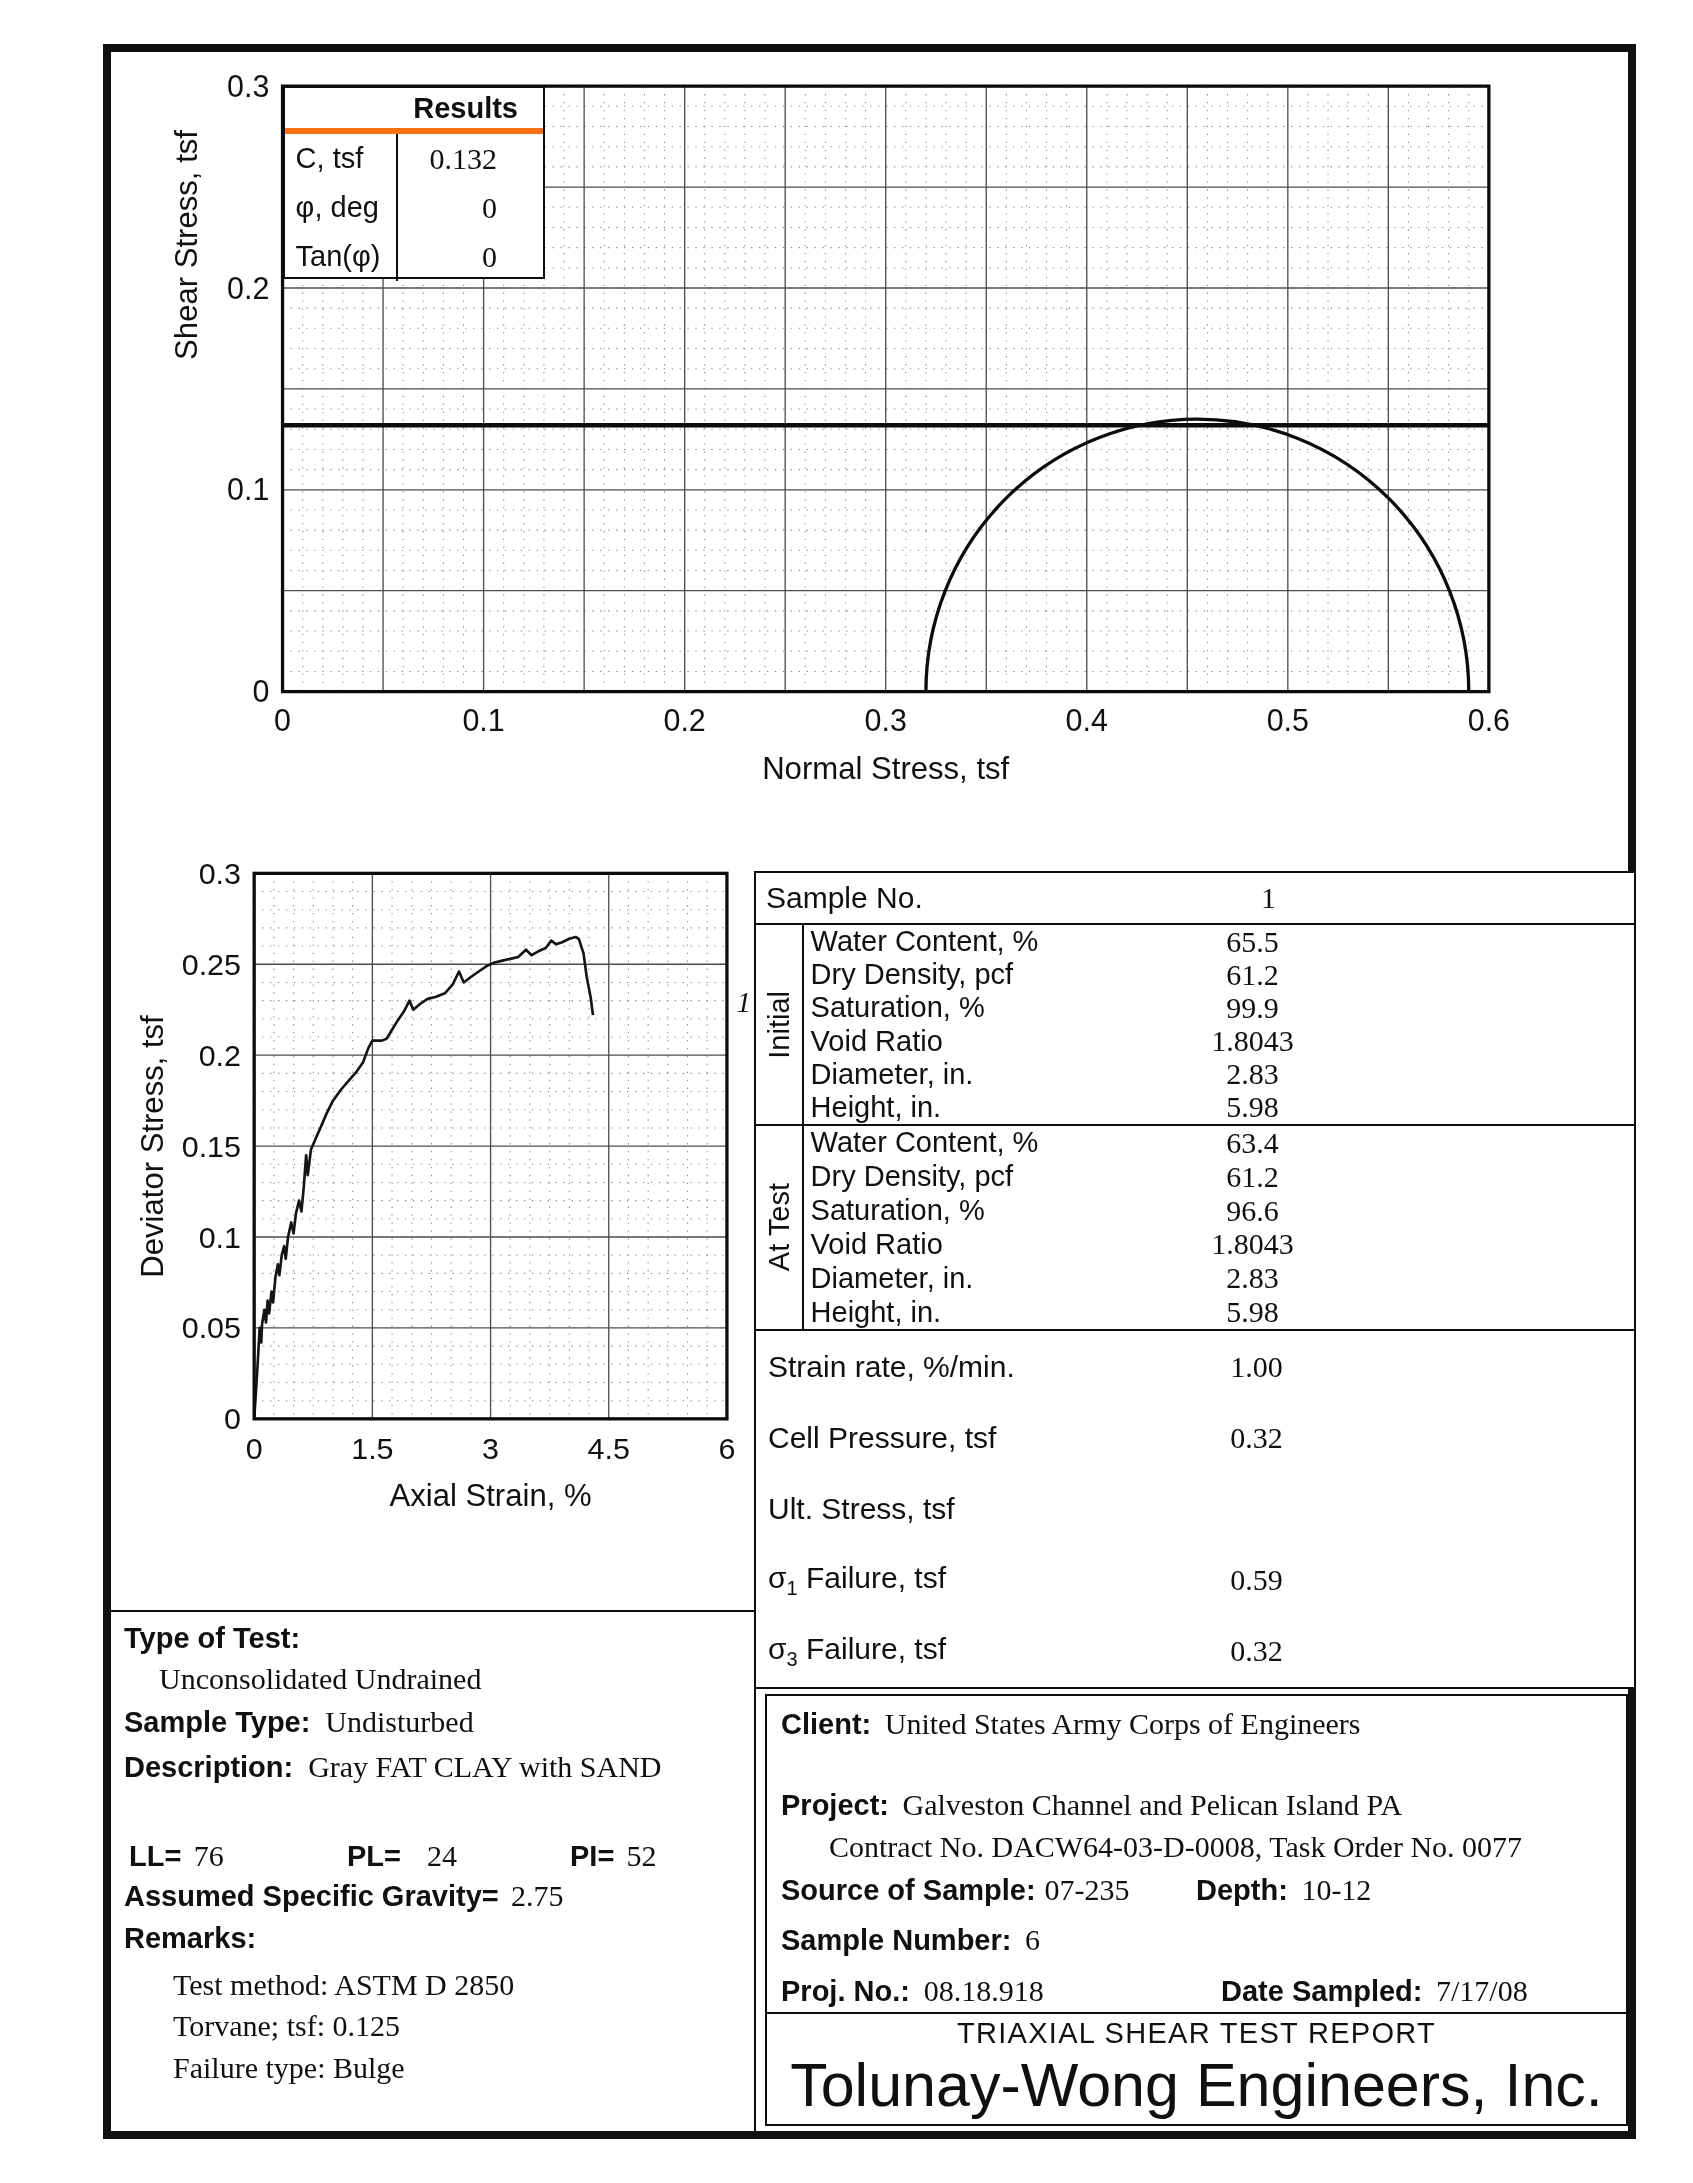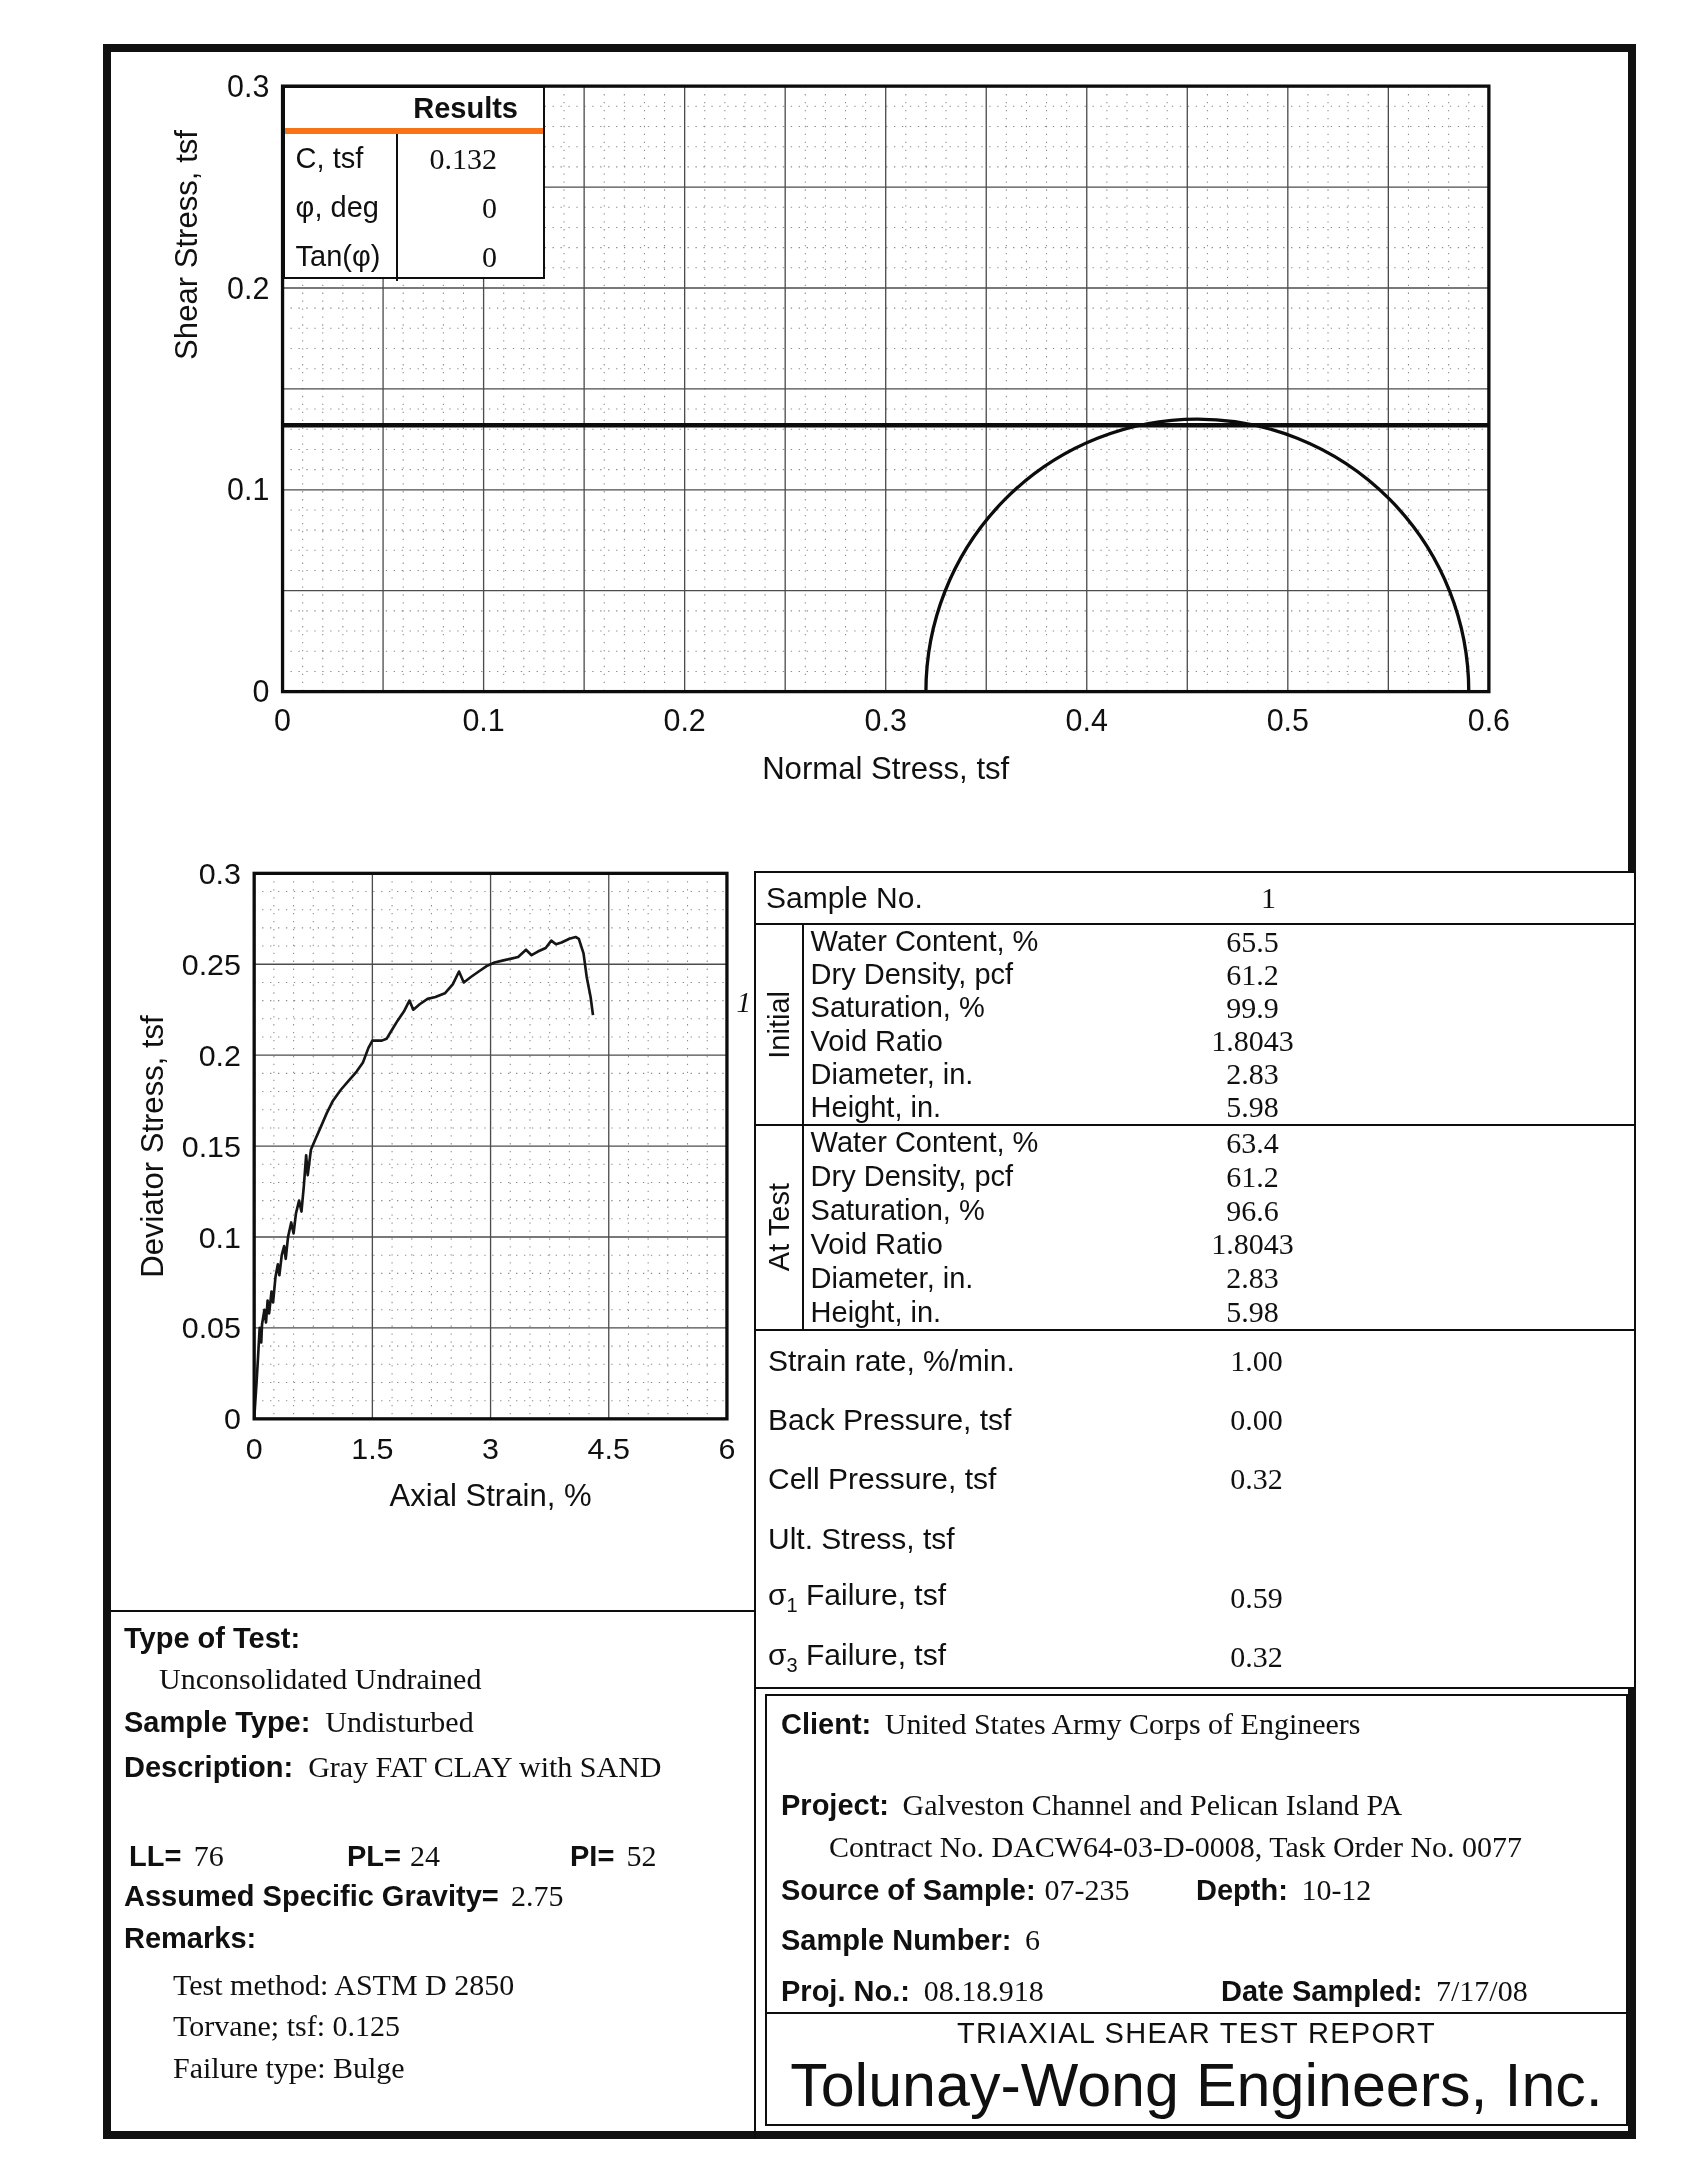--- a/index.html
+++ b/index.html
@@ -338,24 +338,20 @@
             <span class="val val-g">5.98</span>
           </div>
         </div>
       </div>
       <div class="singles">
         <div class="srow">
           <span>Strain rate, %/min.</span>
           <span class="val val-s">1.00</span>
         </div>
         <div class="srow">
-          <span>Back Pressure, tsf</span>
-          <span class="val val-s">0.00</span>
-        </div>
-        <div class="srow">
           <span>Cell Pressure, tsf</span>
           <span class="val val-s">0.32</span>
         </div>
         <div class="srow">
           <span>Ult. Stress, tsf</span>
           <span class="val val-s"></span>
         </div>
         <div class="srow">
           <span><span>σ</span><sub>1</sub><span>&nbsp;Failure, tsf</span></span>
           <span class="val val-s">0.59</span>
@@ -383,21 +379,21 @@
     <span class="lbl">Description:</span>
     <span class="v" style="margin-left:12px;">Gray FAT CLAY with SAND</span>
   </div>
 
   <div class="abs infoline" style="left:129px;top:1839px;">
     <span class="lbl">LL=</span>
     <span class="v" style="margin-left:9.3px;">76</span>
   </div>
   <div class="abs infoline" style="left:347px;top:1839px;">
     <span class="lbl">PL=</span>
-    <span class="v" style="margin-left:6px;">24</span>
+    <span class="v" style="margin-left:23px;">24</span>
   </div>
   <div class="abs infoline" style="left:570px;top:1839px;">
     <span class="lbl">PI=</span>
     <span class="v" style="margin-left:9.3px;">52</span>
   </div>
 
   <div class="abs infoline" style="left:124px;top:1879px;">
     <span class="lbl">Assumed Specific Gravity=</span>
     <span class="v" style="margin-left:9.3px;">2.75</span>
   </div>

